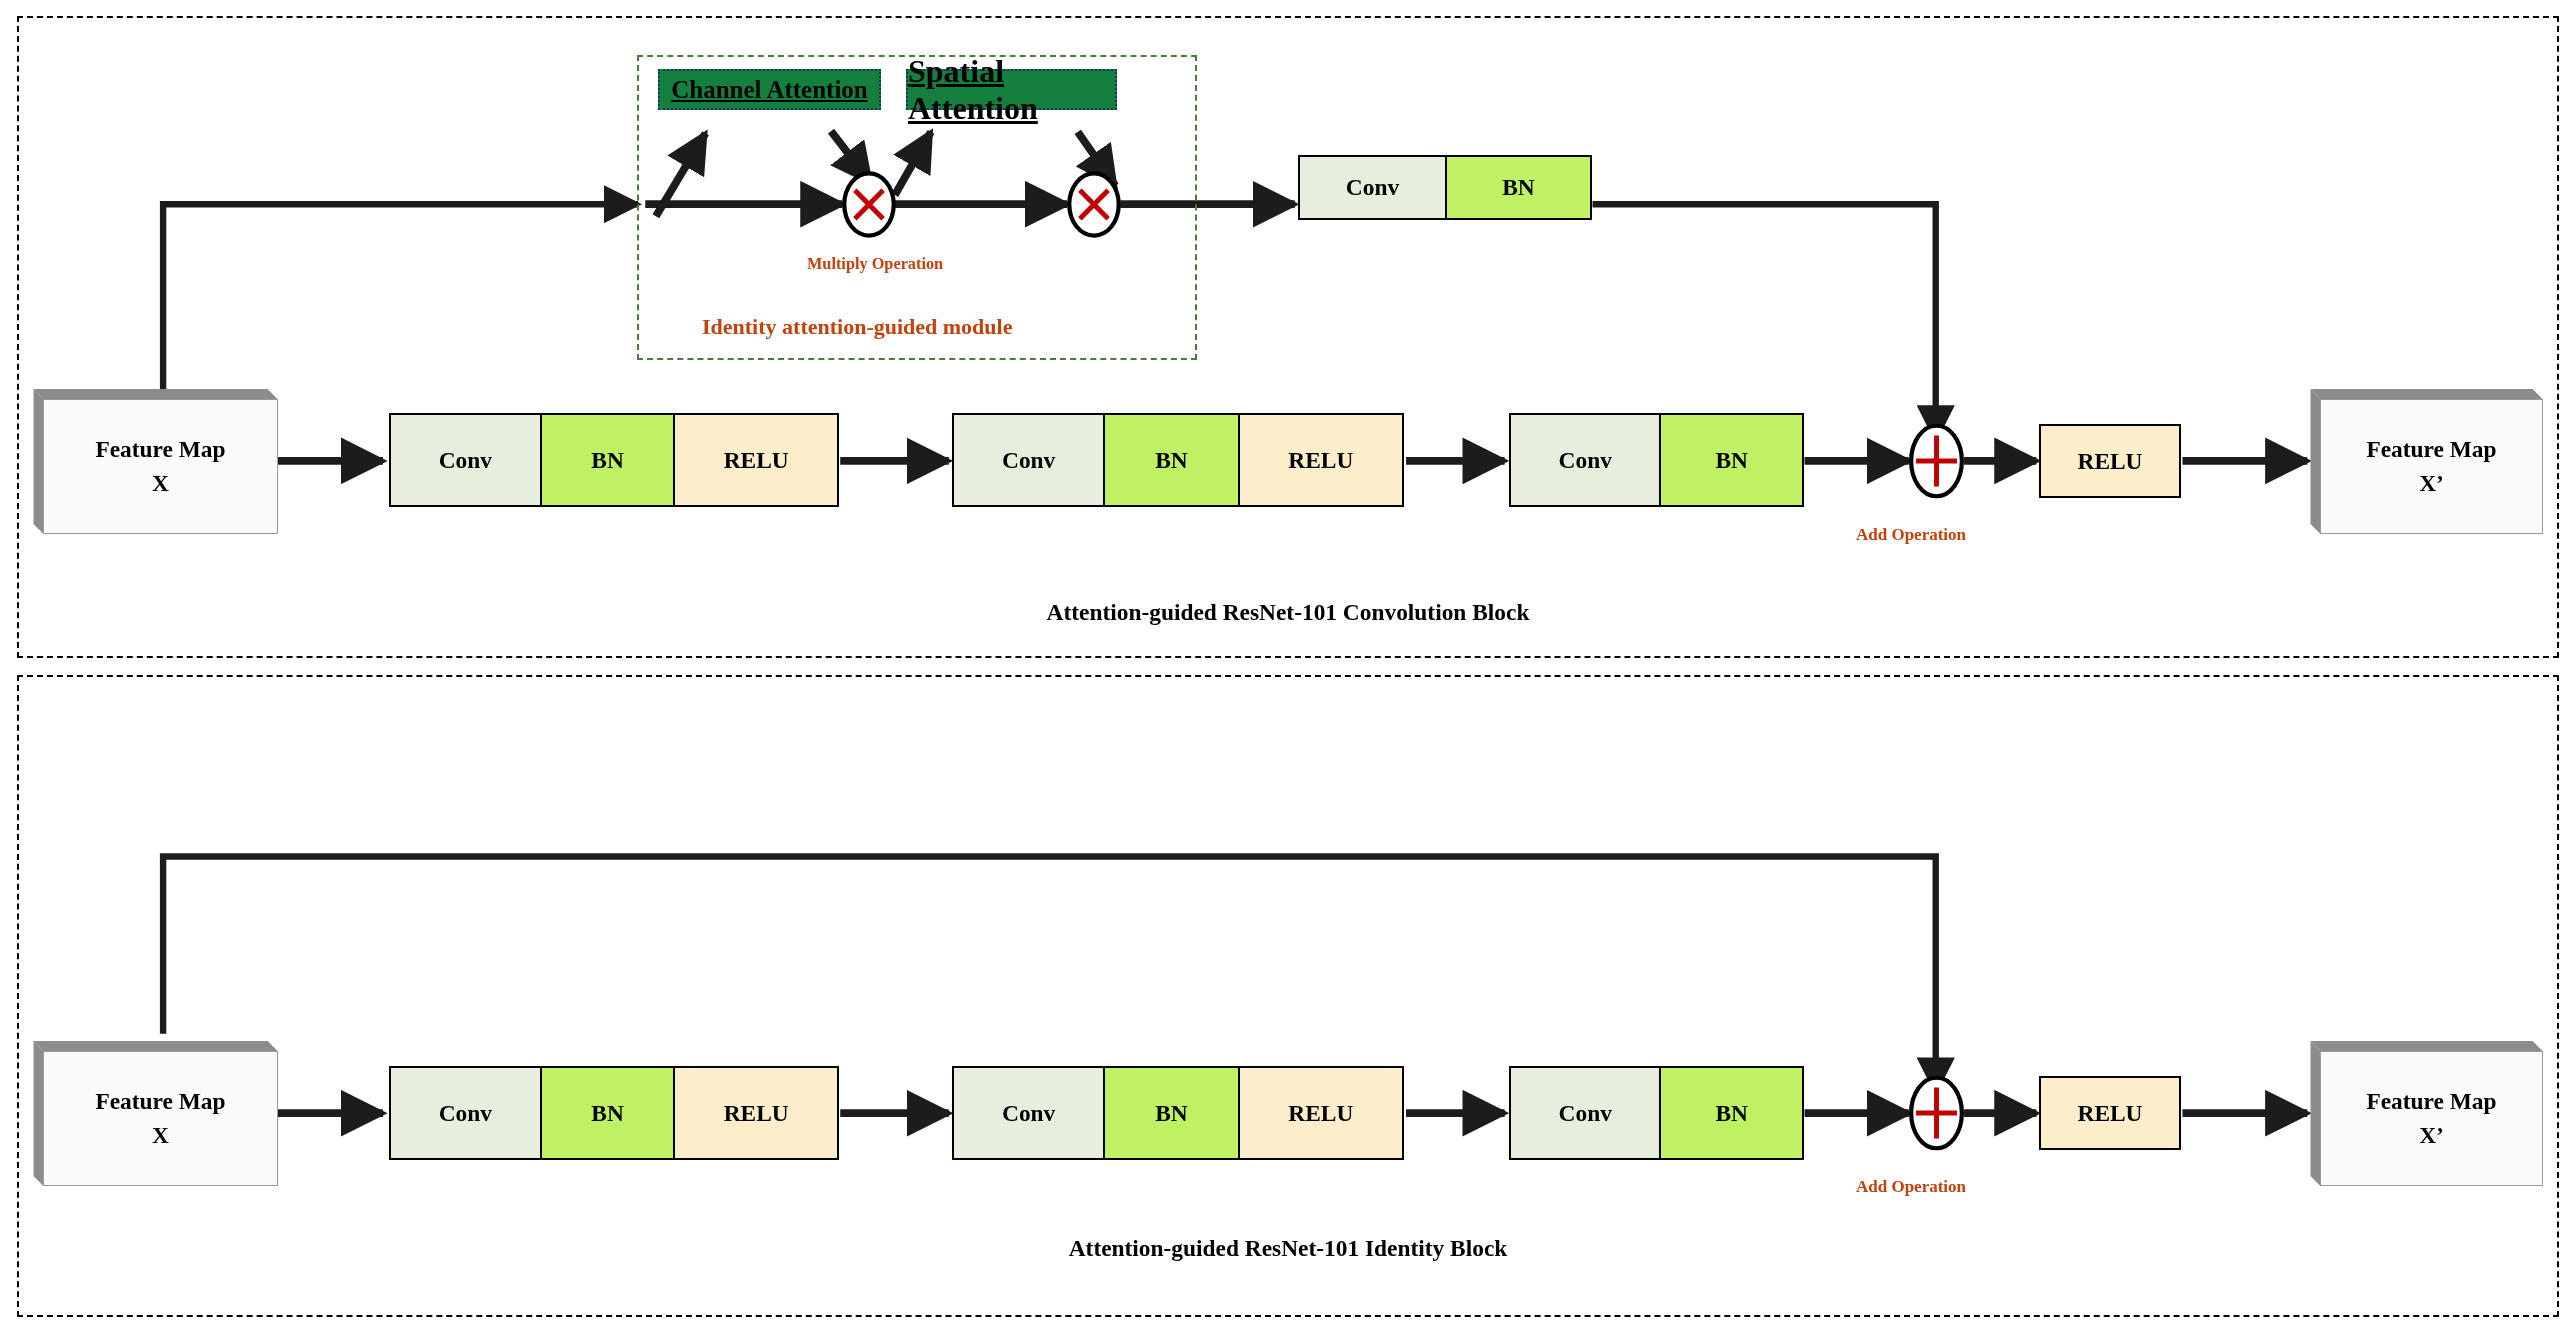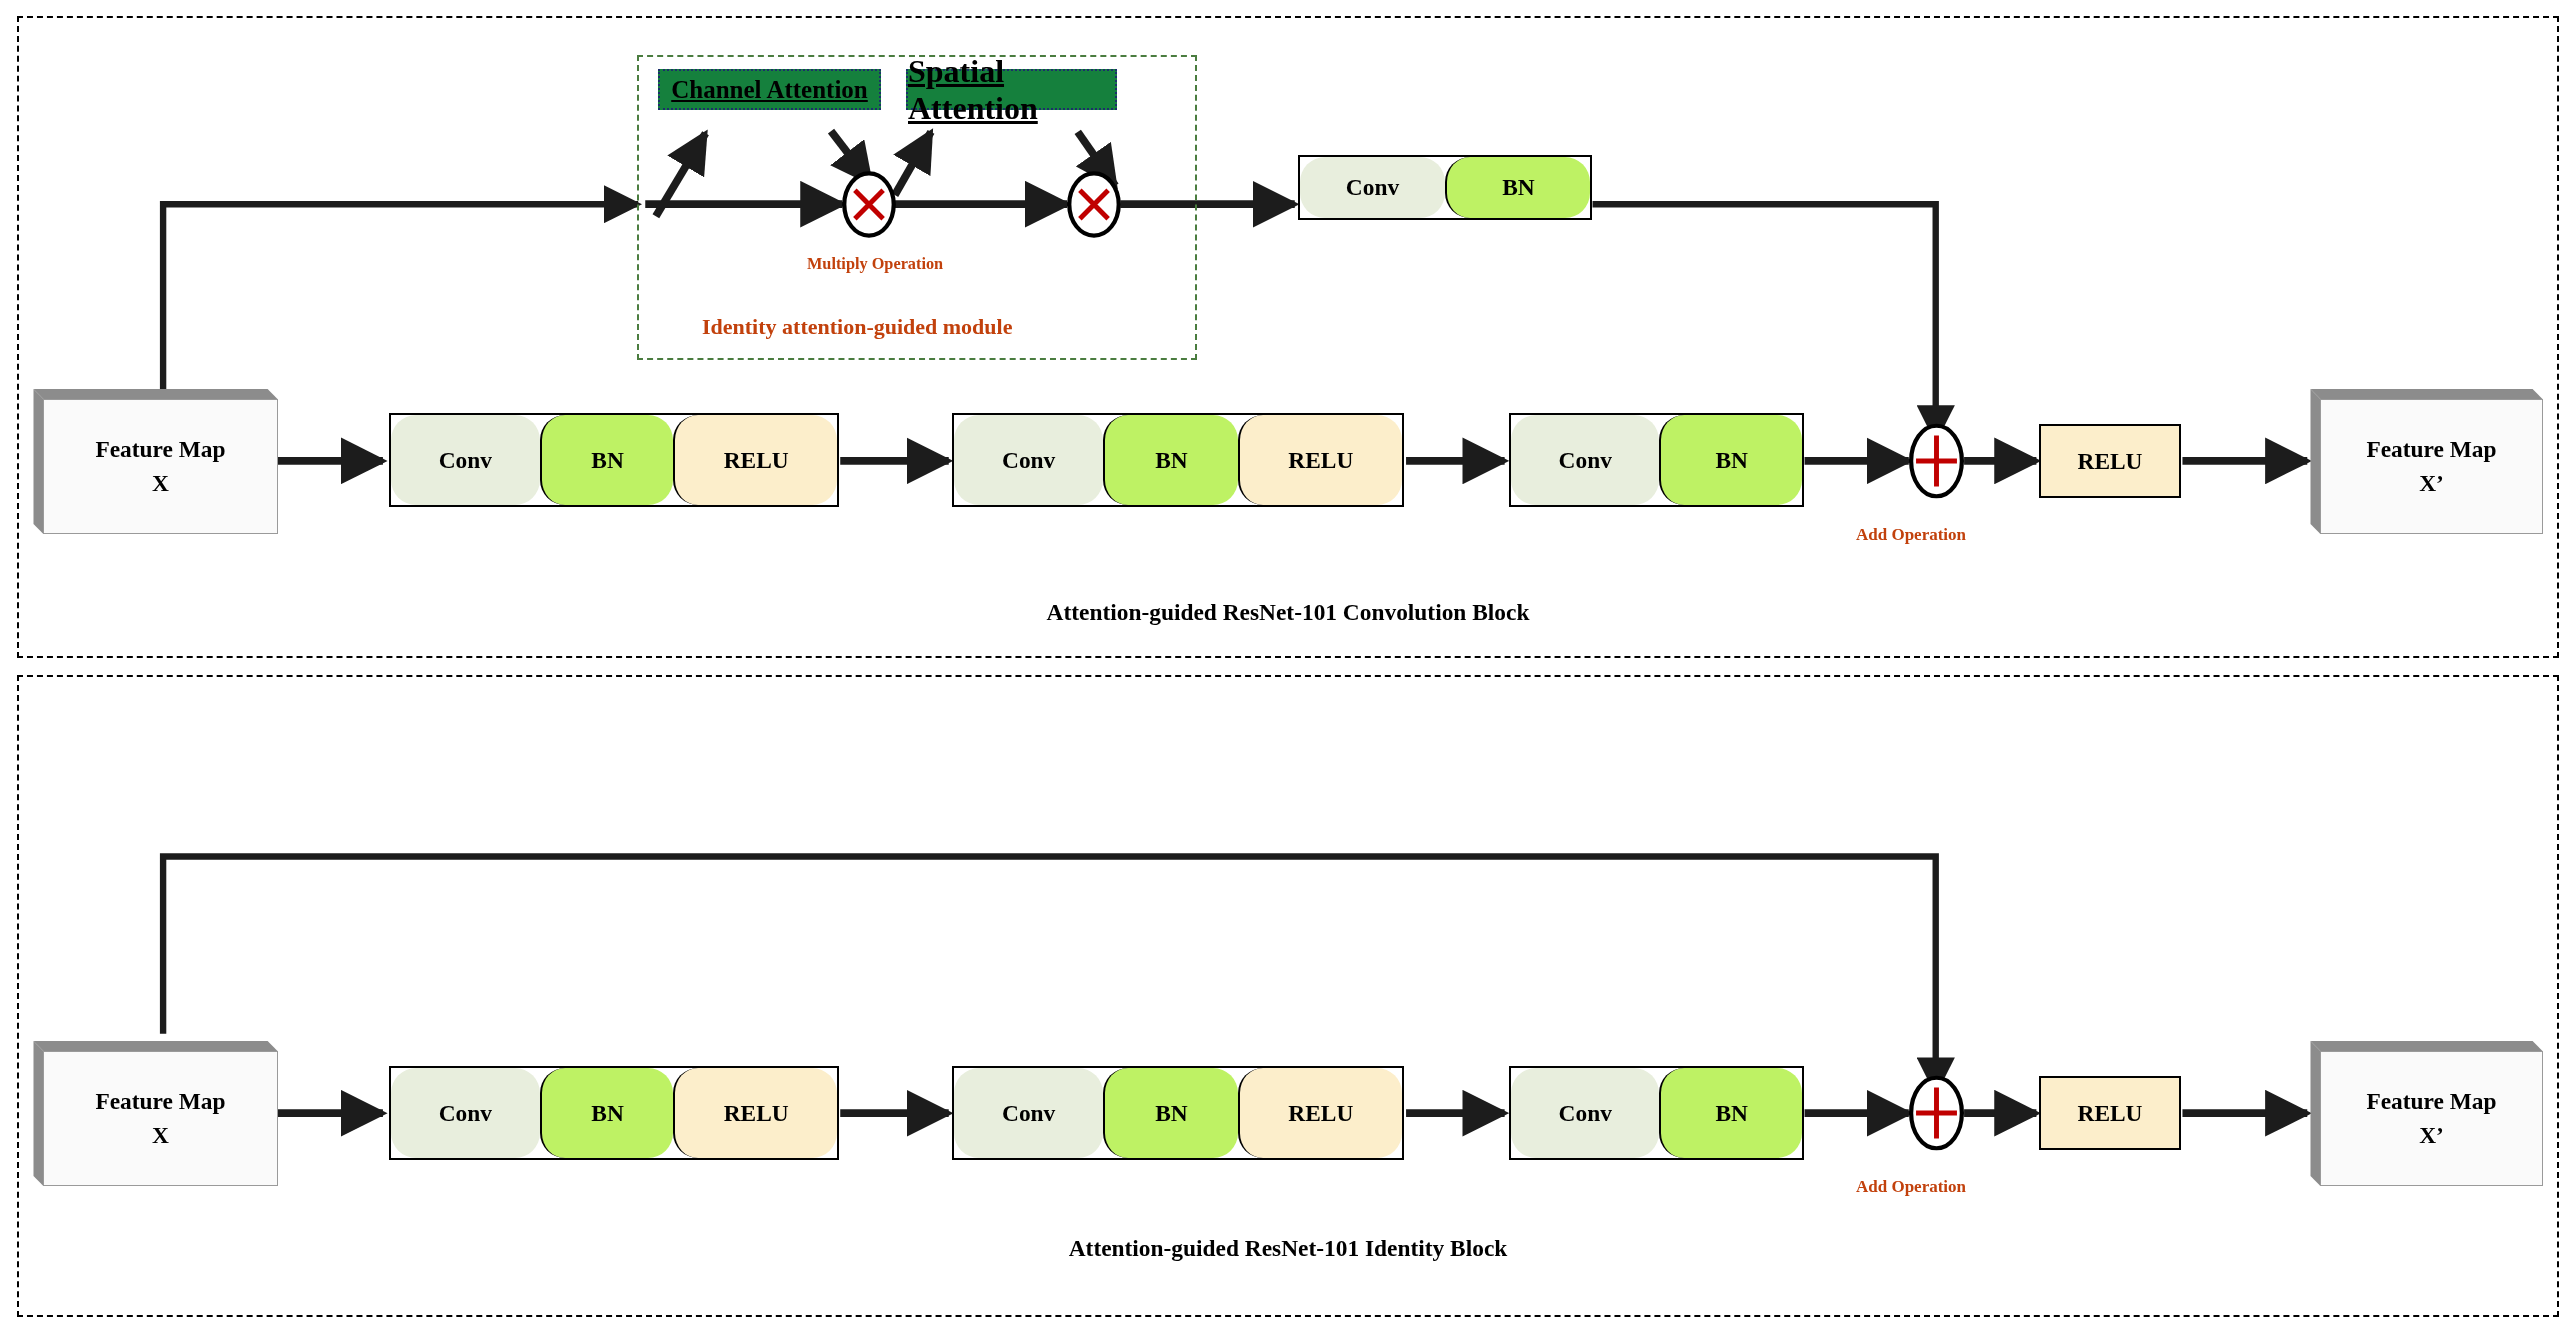--- a/index.html
+++ b/index.html
@@ -13,21 +13,21 @@
   .module{position:absolute;border:2.8px dashed #4a7c3f;box-sizing:border-box;}
 
   
   .attn-box{position:absolute;border:2.1px dotted #1b2f6b;box-sizing:border-box;
             display:flex;align-items:center;justify-content:center;
             background:#15803d;font-weight:bold;color:#000;text-decoration:underline;}
 
   
   .chipgroup{position:absolute;display:flex;border:2.1px solid #000;box-sizing:border-box;}
   .chip{display:flex;align-items:center;justify-content:center;
-        font-weight:bold;color:#000;box-sizing:border-box;border-radius:25px;}
+        font-weight:bold;color:#000;box-sizing:border-box;}
   .chip+.chip{border-left:2.1px solid #000;}
   .chip.conv{background:#e8eedd;}
   .chip.bn{background:#bef264;}
   .chip.relu{background:#fceecb;}
 
   .solo{position:absolute;border:2.1px solid #000;box-sizing:border-box;
         display:flex;align-items:center;justify-content:center;font-weight:bold;color:#000;
         background:#fceecb;}
 
   

